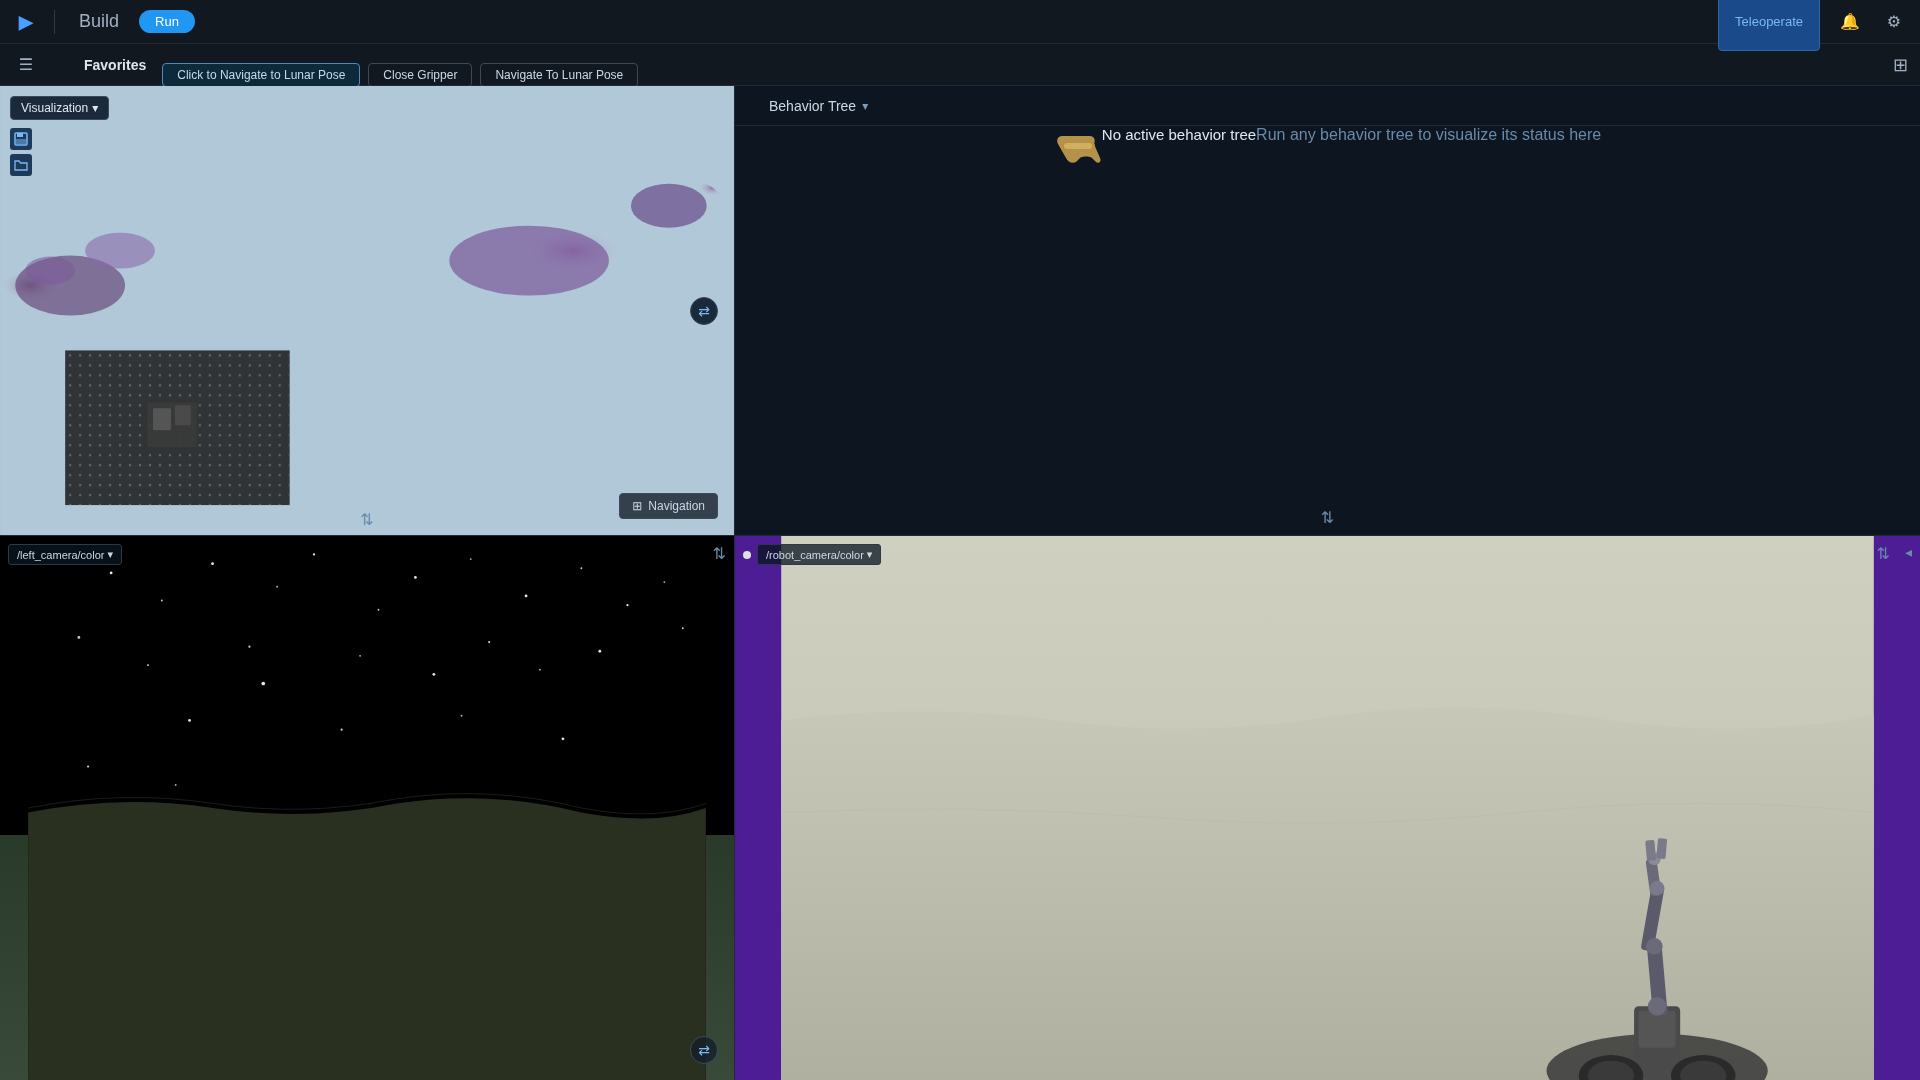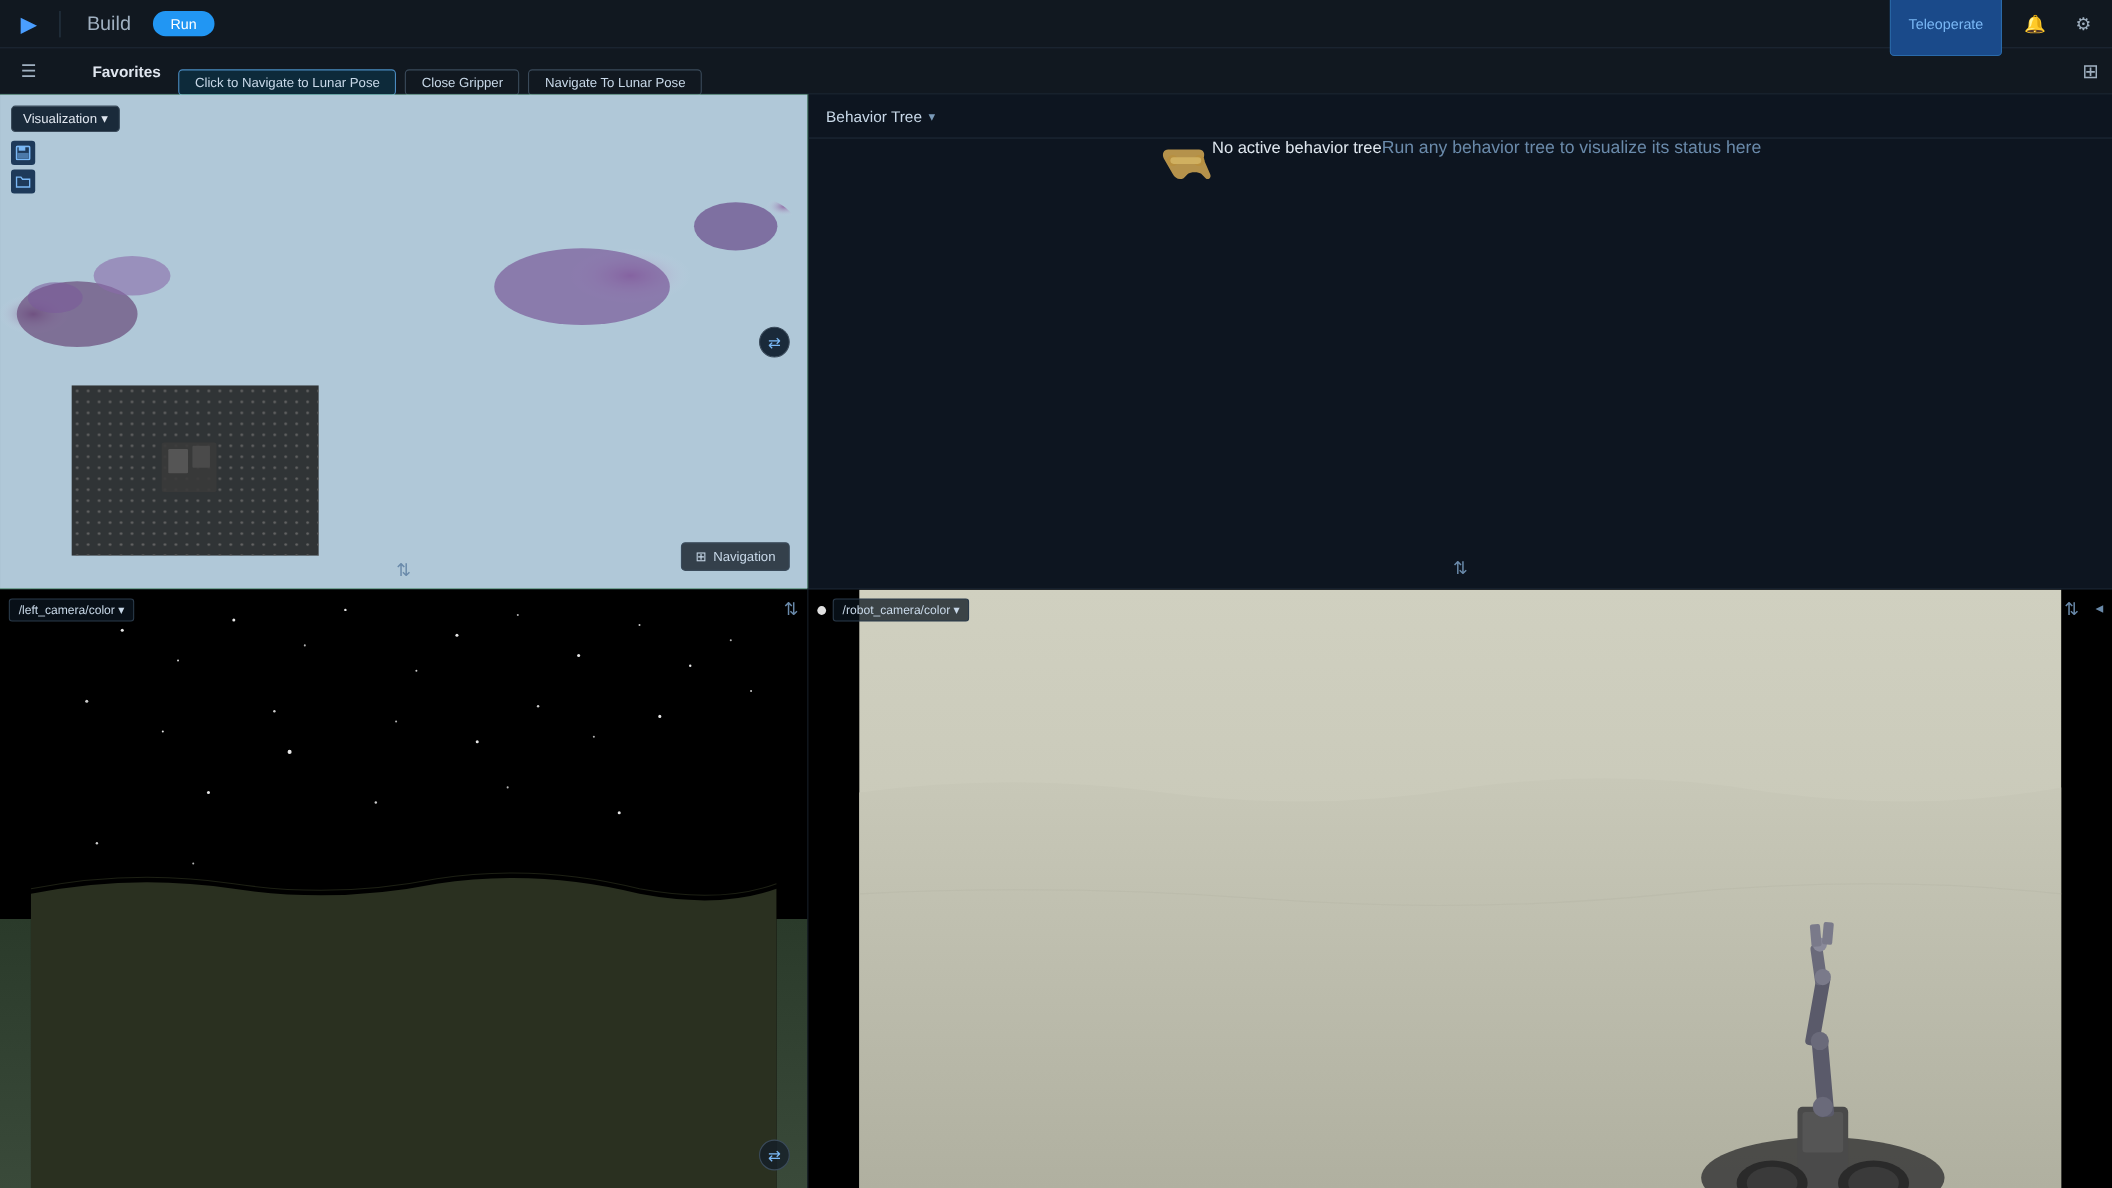--- a/index.html
+++ b/index.html
@@ -147,21 +147,21 @@
     
     .main-content {
       display: grid;
       grid-template-columns: 735px 1fr;
       grid-template-rows: 450px 1fr;
       height: calc(1080px - 86px);
     }
 
     
     .panel-viz {
-      background: #86efac;
+      background: #fef9c3;
       position: relative;
       overflow: hidden;
       border-right: 1px solid #1e2a38;
       border-bottom: 1px solid #1e2a38;
     }
     .viz-toolbar {
       position: absolute;
       top: 10px;
       left: 10px;
       z-index: 5;
@@ -254,21 +254,21 @@
       position: relative;
       overflow: hidden;
       border-bottom: 1px solid #1e2a38;
       display: flex;
       flex-direction: column;
     }
     .bt-header {
       height: 40px;
       display: flex;
       align-items: center;
-      padding: 0 16px;
+      padding: 0 34px;
       border-bottom: 1px solid #1e2a38;
       gap: 6px;
     }
     .bt-title {
       font-size: 14px;
       font-weight: 500;
       color: #c8d8e8;
     }
     .bt-chevron {
       color: #7a9ab8;
@@ -335,21 +335,21 @@
     
     .cam-left-bg {
       width: 100%;
       height: 100%;
       position: relative;
       background: linear-gradient(to bottom, #000 0%, #000 55%, #2a3a2a 55%, #3a4a3a 100%);
     }
 
     
     .panel-cam-right {
-      background: #000000;
+      background: #4c1d95;
       position: relative;
       overflow: hidden;
     }
     .cam-right-header {
       position: absolute;
       top: 8px;
       left: 8px;
       z-index: 5;
       display: flex;
       align-items: center;

